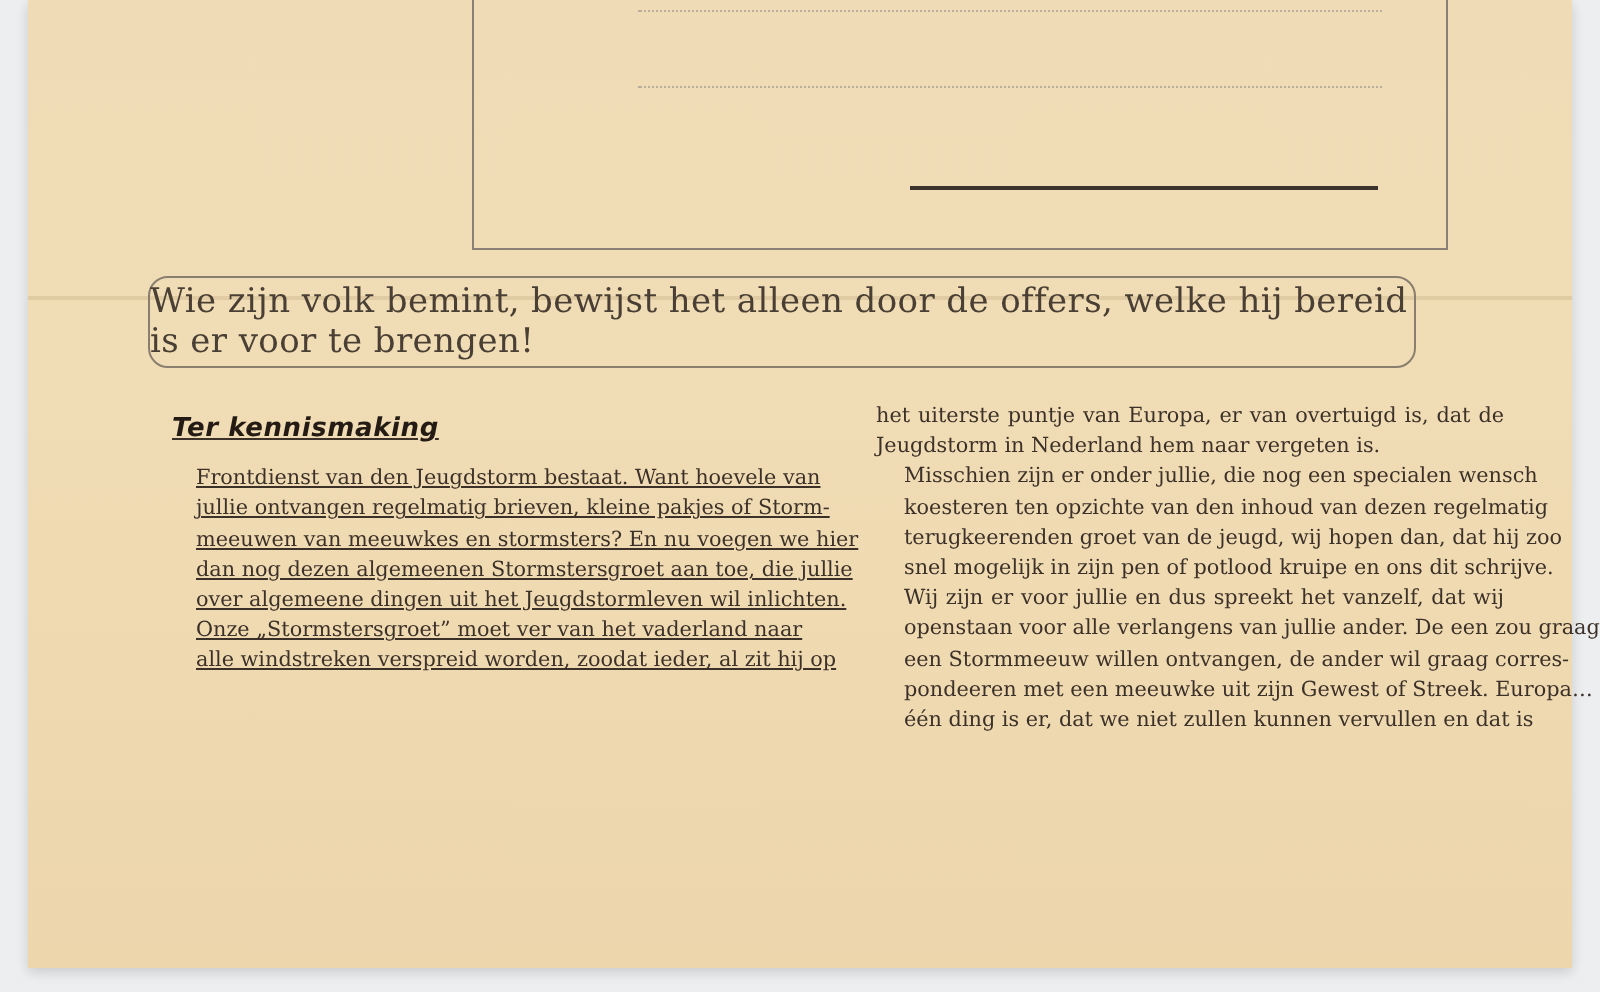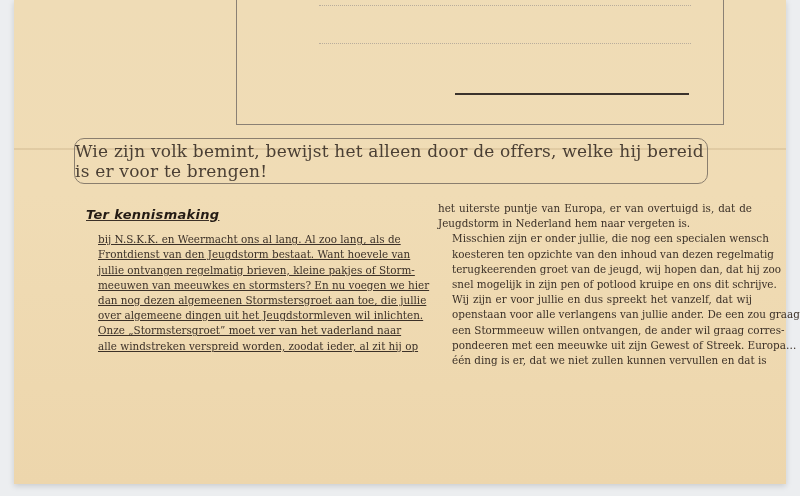--- a/index.html
+++ b/index.html
@@ -64,21 +64,20 @@
     <div class="form-line sig"></div>
   </div>
 
   <div class="motto-box">
     <span class="motto">Wie zijn volk bemint, bewijst het alleen door de offers, welke hij bereid is er voor te brengen!</span>
   </div>
 
   <div class="col left">
     <div class="heading">Ter kennismaking</div>
     <p class="indent">
-      <span class="line">bij N.S.K.K. en Weermacht ons al lang. Al zoo lang, als de</span>
       <span class="line">Frontdienst van den Jeugdstorm bestaat. Want hoevele van</span>
       <span class="line">jullie ontvangen regelmatig brieven, kleine pakjes of Storm-</span>
       <span class="line">meeuwen van meeuwkes en stormsters? En nu voegen we hier</span>
       <span class="line">dan nog dezen algemeenen Stormstersgroet aan toe, die jullie</span>
       <span class="line last">over algemeene dingen uit het Jeugdstormleven wil inlichten.</span>
     </p>
     <p class="indent">
       <span class="line">Onze „Stormstersgroet” moet ver van het vaderland naar</span>
       <span class="line">alle windstreken verspreid worden, zoodat ieder, al zit hij op</span>
     </p>

